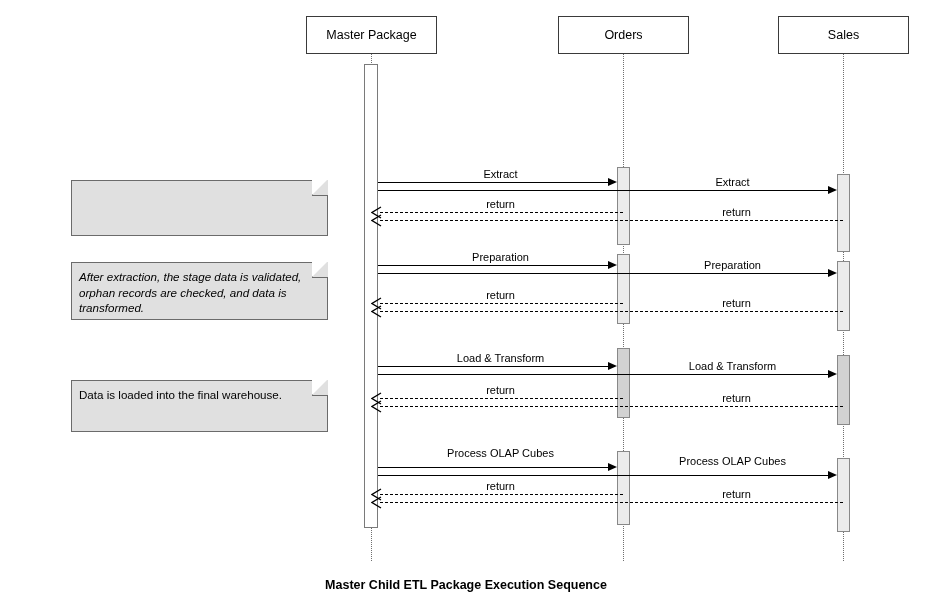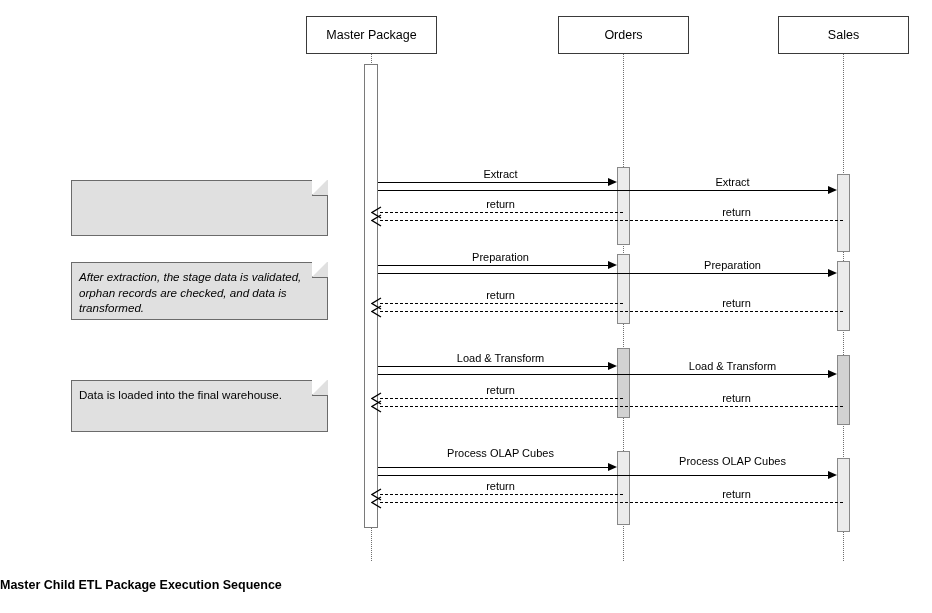--- a/index.html
+++ b/index.html
@@ -113,21 +113,21 @@
     width: 0; height: 0;
     border-left: 16px solid #ffffff;
     border-bottom: 16px solid transparent;
   }
   .note-text { position: relative; z-index: 5; }
 
   
   .caption {
     position: absolute;
     width: 100%;
-    text-align: left;
+    text-align: center;
     font-size: 12.5px;
     font-weight: bold;
     color: #000;
   }
 </style>
 </head>
 <body>
 
 <div id="canvas">
 

